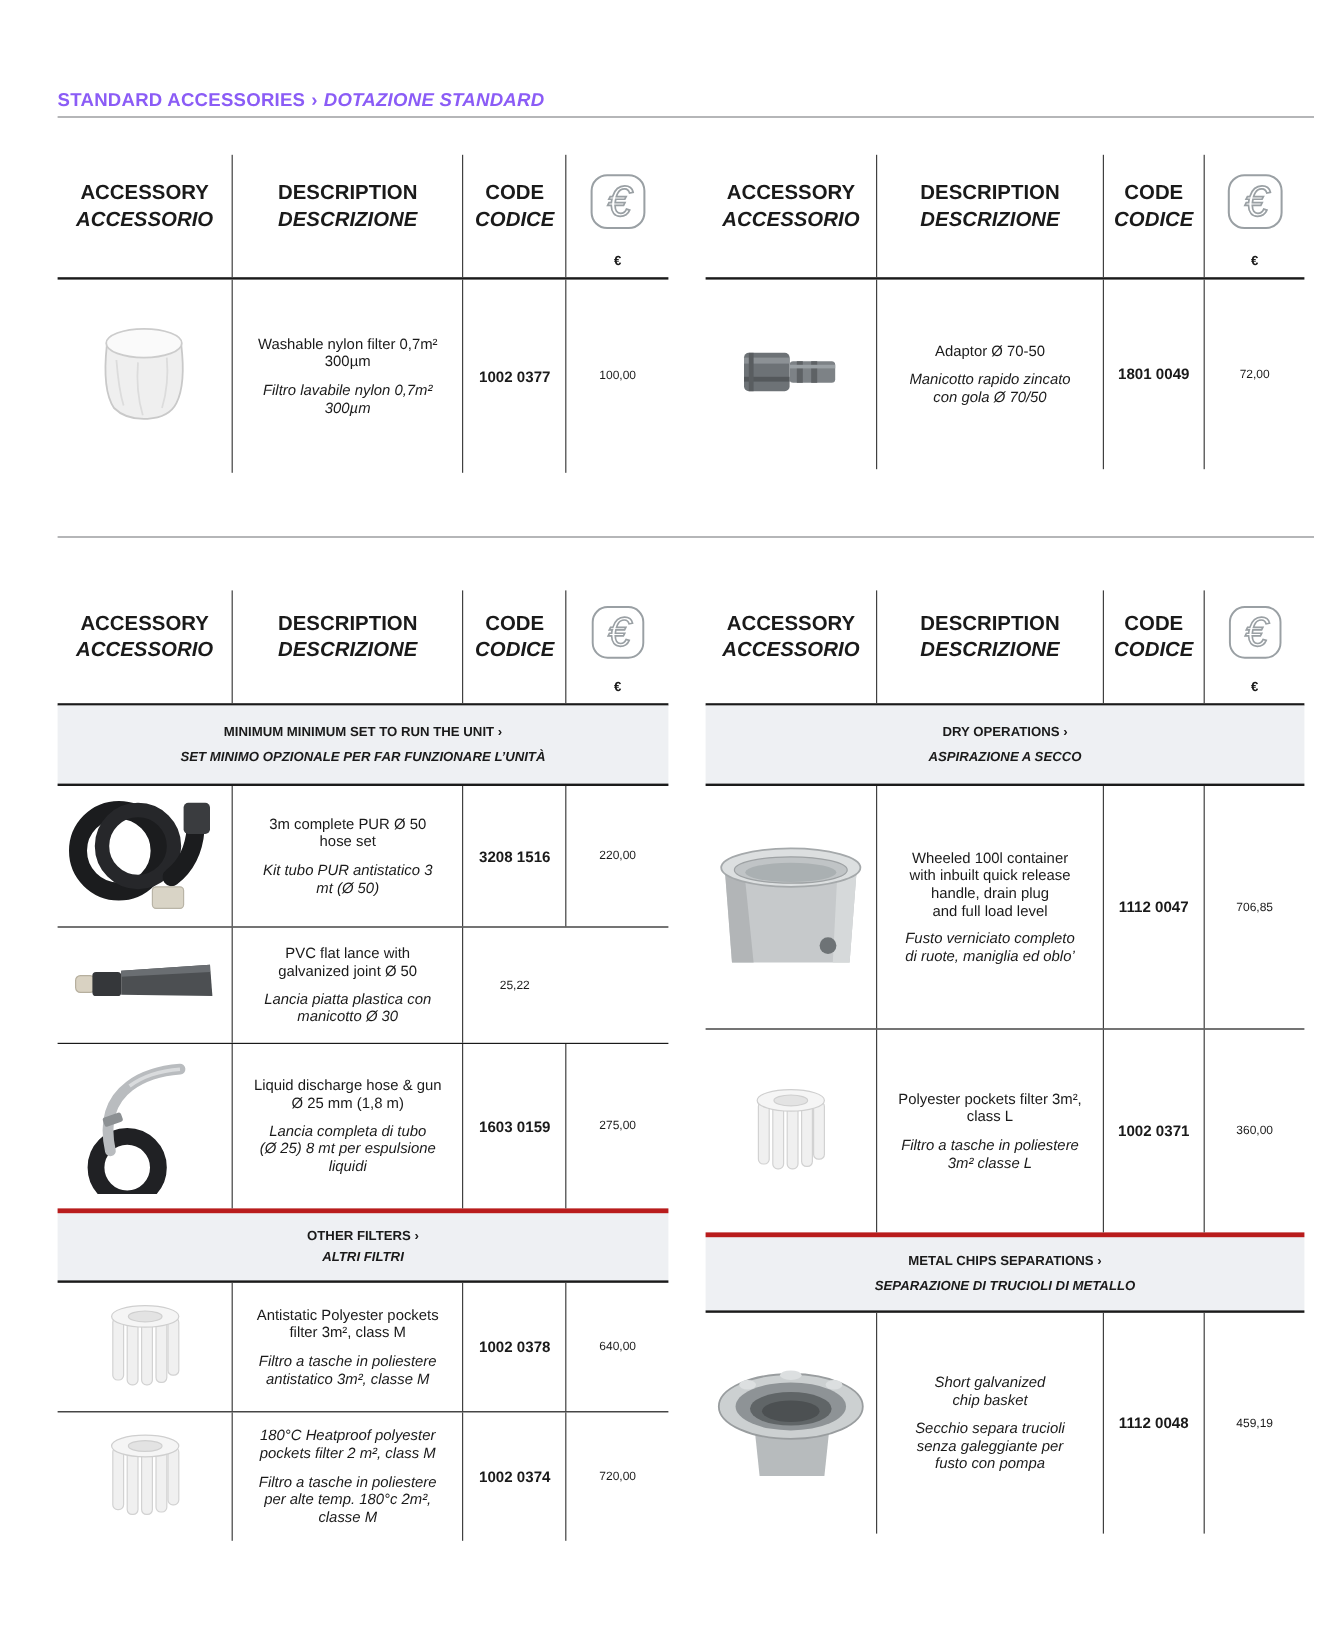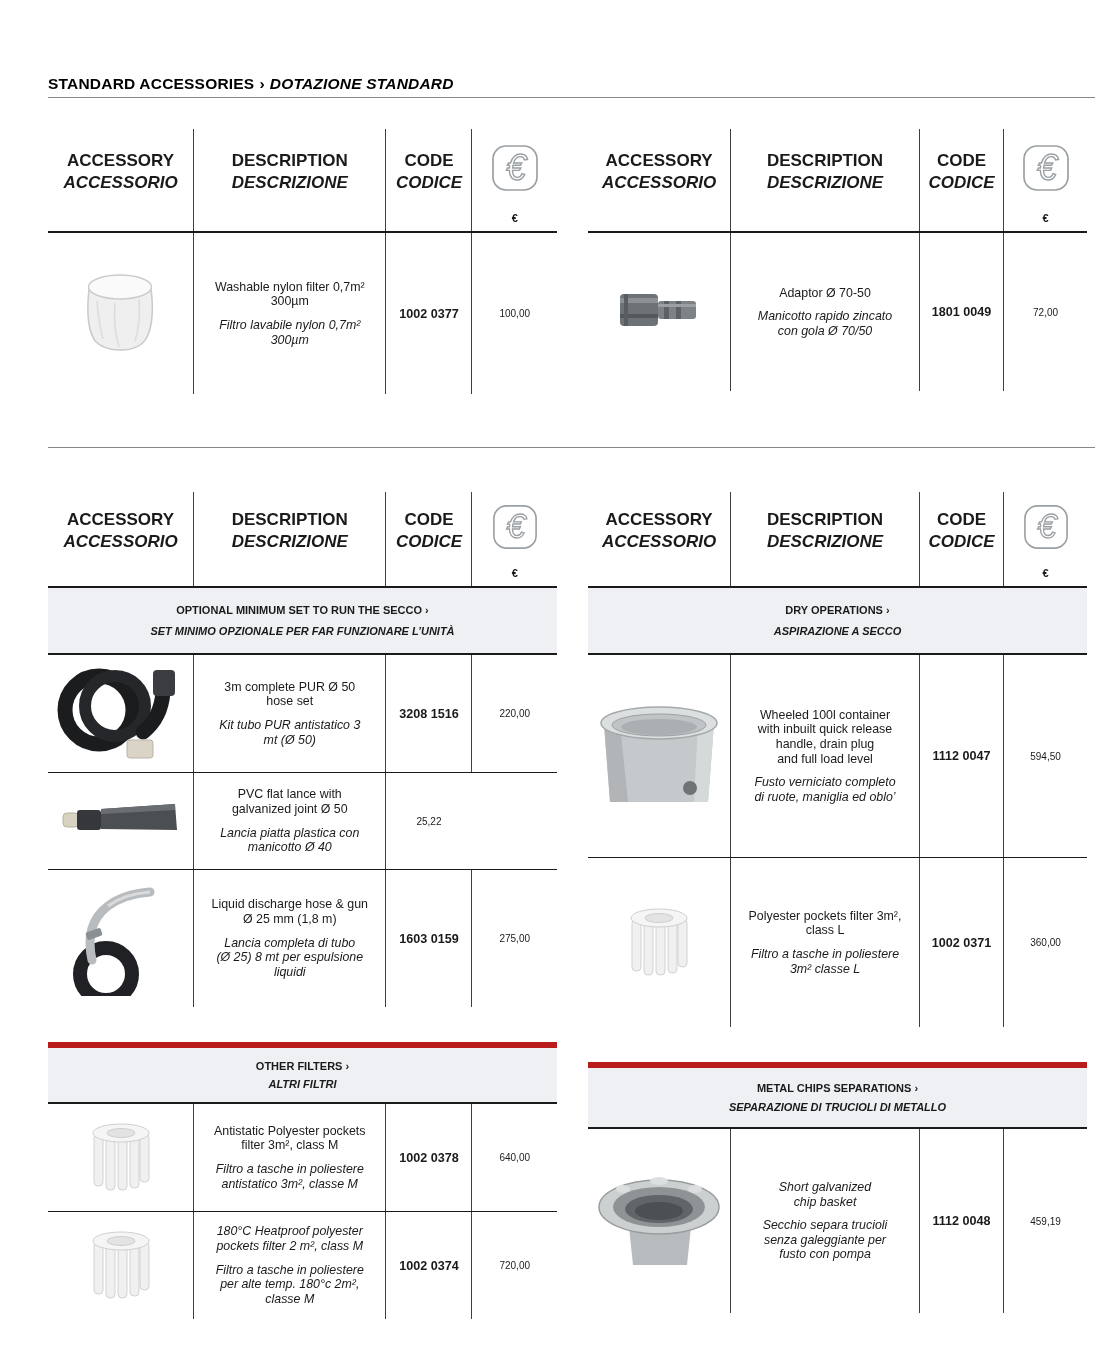--- a/index.html
+++ b/index.html
@@ -3,35 +3,35 @@
 <meta charset="utf-8">
 <style>
   * { box-sizing: border-box; margin: 0; padding: 0; }
   html,body { background:#ffffff; }
   body { font-family: "Liberation Sans", sans-serif; color:#1a1a1a; }
   .page { position:relative; width:1112px; height:1354px; background:#fff; overflow:hidden; }
   .content { padding-left:48px; padding-right:17px; }
 
   
   .sec { margin-top:0; }
-  .sec-title { font-size:15.5px; font-weight:bold; color:#000000; letter-spacing:.2px; white-space:nowrap; }
+  .sec-title { font-size:15.5px; font-weight:bold; color:#8b5cf6; letter-spacing:.2px; white-space:nowrap; }
   .sec-title .title-it { font-style:italic; }
   .sec-title .sep { padding:0 5px; }
   .sec-rule { border-top:1.5px solid #85878a; margin-top:4px; }
 
   
   .twocol { display:grid; grid-template-columns:509px 499px; column-gap:31px; align-items:start; }
 
   .acc-table { width:100%; }
   .thead, .trow { display:grid; grid-template-columns:28.5% 37.8% 16.9% 16.8%; }
   .thead > div + div, .trow > div + div { border-left:1px solid #404040; }
   .thead { border-bottom:2px solid #1a1a1a; }
   .trow + .trow { border-top:1.5px solid #1a1a1a; }
   .band { border-bottom:2px solid #1a1a1a; background:#eef0f3; display:flex; flex-direction:column; justify-content:space-evenly; text-align:center; padding:6px 10px; }
-  .band.mid { border-top:6px solid #b91c1c;margin-top:35px; }
+  .band.mid { border-top:4px solid #b91c1c; }
   .band .band-en { font-size:11px; font-weight:bold; }
   .band .band-it { font-size:11px; font-weight:bold; font-style:italic; white-space:pre-line; }
 
   .cell { display:flex; align-items:center; justify-content:center; text-align:center; padding:4px 5px; }
 
   
   .th-lbl { flex-direction:column; }
   .th-lbl .hl { font-size:17px; font-weight:bold; line-height:1.32; transform:translateY(-8px); }
   .th-lbl .hl-it { font-style:italic; }
   .th-euro { position:relative; flex-direction:column; }
@@ -203,21 +203,21 @@
               <svg width="46" height="46" viewBox="0 0 48 48">
                     <rect x="2" y="2" width="44" height="44" rx="13" fill="none" stroke="#9aa0a4" stroke-width="1.7"></rect>
                     <text x="25" y="36" font-size="36" font-style="italic" text-anchor="middle" fill="none" stroke="#9aa0a4" stroke-width="1.4" font-family="Liberation Sans, sans-serif">€</text>
                   </svg>
             </span>
             <span class="euro-small">€</span>
           </div>
         </div>
 
         <div class="band" style="height:67px">
-          <div class="band-en">OPTIONAL MINIMUM SET TO RUN THE SECCO ›</div>
+          <div class="band-en">MINIMUM MINIMUM SET TO RUN THE UNIT ›</div>
           <div class="band-it">SET MINIMO OPZIONALE PER FAR FUNZIONARE L’UNITÀ</div>
         </div>
 
         <div class="trow" style="min-height:117px">
           <div class="cell">
             <span>
               <svg width="128" height="100" viewBox="0 0 128 100">
                     <circle cx="42" cy="48" r="34" fill="none" stroke="#1b1c1e" stroke-width="15"></circle>
                     <circle cx="58" cy="44" r="30" fill="none" stroke="#26272a" stroke-width="12"></circle>
                     <path d="M86 70 Q104 56 106 30" fill="none" stroke="#1b1c1e" stroke-width="15" stroke-linecap="round"></path>
@@ -244,21 +244,21 @@
                     <rect x="16" y="12" width="24" height="20" rx="3" fill="#35373a"></rect>
                     <polygon points="40,11 114,6 116,32 40,31" fill="#4c4f52"></polygon>
                     <polygon points="40,11 114,6 114,12 40,16" fill="#6a6e72"></polygon>
                   </svg>
             </span>
           </div>
           <div class="cell desc">
             <div class="d-en">PVC flat lance with
 galvanized joint Ø 50</div>
             <div class="d-it">Lancia piatta plastica con
-manicotto Ø 40</div>
+manicotto Ø 30</div>
           </div>
           <div class="cell price">25,22</div>
         </div>
 
         <div class="trow" style="min-height:138px">
           <div class="cell">
             <span>
               <svg width="118" height="118" viewBox="0 0 118 118">
                     <circle cx="44" cy="96" r="26" fill="none" stroke="#202124" stroke-width="14"></circle>
                     <path d="M30 82 Q22 46 46 28 Q62 16 88 14" fill="none" stroke="#b9bcbf" stroke-width="9" stroke-linecap="round"></path>
@@ -389,21 +389,21 @@
           </div>
           <div class="cell desc">
             <div class="d-en">Wheeled 100l container
 with inbuilt quick release
 handle, drain plug
 and full load level</div>
             <div class="d-it">Fusto verniciato completo
 di ruote, maniglia ed oblo’</div>
           </div>
           <div class="cell code">1112 0047</div>
-          <div class="cell price">594,50</div>
+          <div class="cell price">706,85</div>
         </div>
 
         <div class="trow" style="min-height:170px">
           <div class="cell">
             <span>
               <svg width="66" height="72" viewBox="0 0 66 72">
                     <g fill="#f0f0f0" stroke="#d2d2d2">
                       <rect x="6" y="14" width="9" height="52" rx="4"></rect>
                       <rect x="18" y="16" width="9" height="54" rx="4"></rect>
                       <rect x="30" y="16" width="9" height="54" rx="4"></rect>

